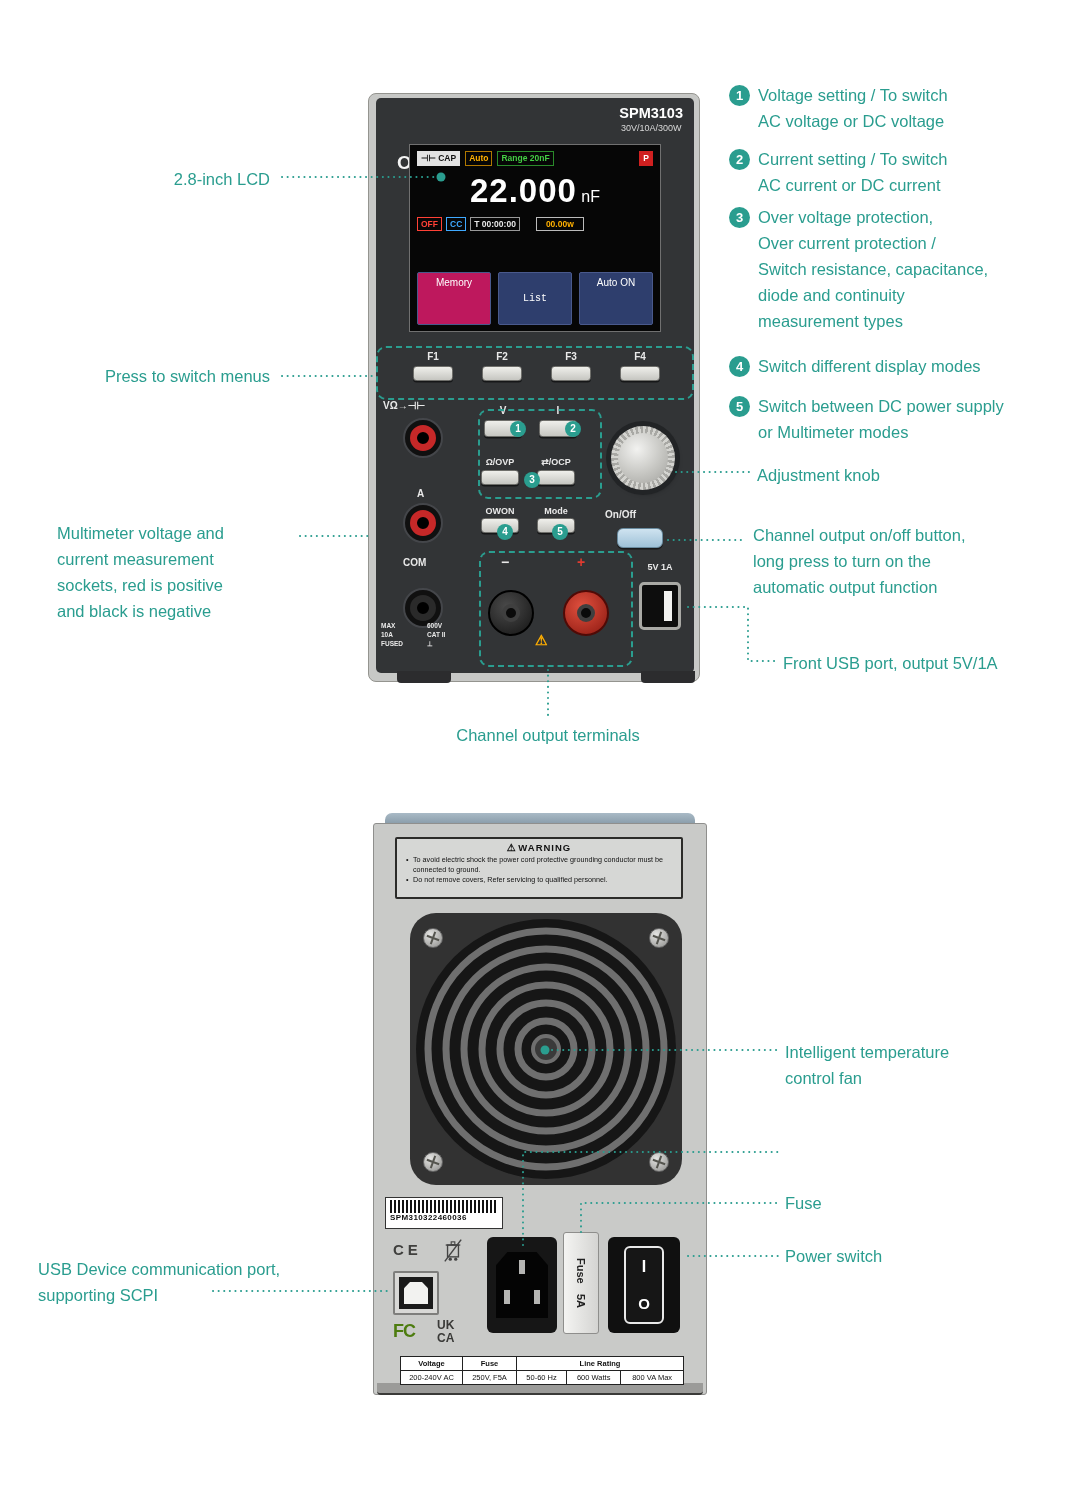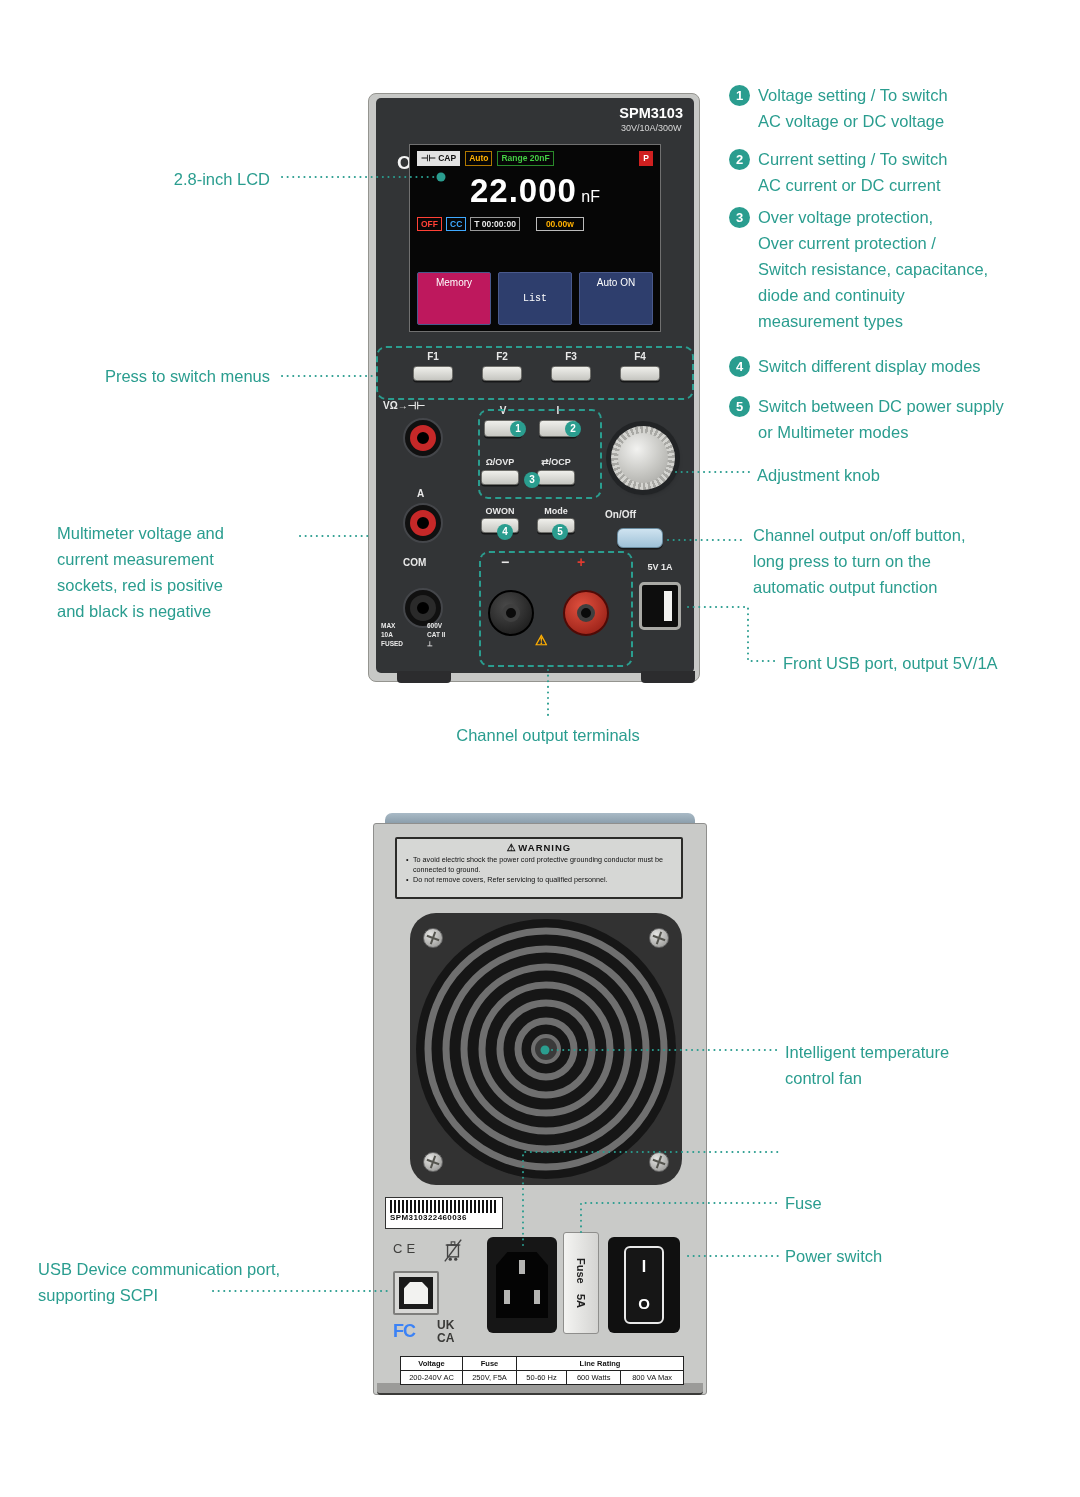--- a/index.html
+++ b/index.html
@@ -192,21 +192,21 @@
     <div class="screw" style="left:50px;top:115px;"></div>
     <div class="screw" style="left:276px;top:115px;"></div>
     <div class="screw" style="left:50px;top:339px;"></div>
     <div class="screw" style="left:276px;top:339px;"></div>
 
     <div class="abs" style="left:12px;top:384px;width:118px;height:32px;background:#fff;border:1px solid #333;">
       <div style="margin:2px 4px 0;height:13px;background:repeating-linear-gradient(90deg,#111 0 2px,#fff 2px 4px);"></div>
       <div style="font-size:8px;font-weight:bold;color:#111;padding-left:4px;letter-spacing:0.4px;">SPM310322460036</div>
     </div>
 
-    <div class="abs" style="left:20px;top:428px;font-size:13px;font-weight:normal;color:#3f3f3d;letter-spacing:4px;">CE</div>
+    <div class="abs" style="left:20px;top:428px;font-size:15px;font-weight:bold;color:#3f3f3d;letter-spacing:4px;">CE</div>
     <svg class="abs" width="20" height="27" viewBox="0 0 22 28" style="left:70px;top:424px;">
       <rect x="5" y="8" width="12" height="13" fill="none" stroke="#444" stroke-width="1.5"></rect>
       <line x1="3" y1="8" x2="19" y2="8" stroke="#444" stroke-width="1.5"></line>
       <rect x="9" y="4.5" width="4" height="3" fill="none" stroke="#444" stroke-width="1.2"></rect>
       <circle cx="8" cy="23.5" r="1.8" fill="#444"></circle>
         <circle cx="14" cy="23.5" r="1.8" fill="#444"></circle>
       <line x1="2" y1="26" x2="20" y2="2" stroke="#444" stroke-width="1.6"></line>
     </svg>
 
     <div class="abs" style="left:20px;top:458px;width:46px;height:44px;background:#d8d8d6;border:2px solid #7e7e7c;border-radius:2px;display:flex;align-items:center;justify-content:center;">
@@ -229,21 +229,21 @@
       </div>
     </div>
 
     <div class="abs" style="left:235px;top:424px;width:72px;height:96px;background:#101010;border-radius:6px;display:flex;align-items:center;justify-content:center;">
       <div style="width:40px;height:78px;background:#161616;border:2px solid #e8e8e8;border-radius:6px;display:flex;flex-direction:column;align-items:center;justify-content:space-around;">
         <span style="color:#fff;font-size:16px;font-weight:bold;">I</span>
         <span style="color:#fff;font-size:15px;font-weight:bold;">O</span>
       </div>
     </div>
 
-    <div class="abs" style="left:20px;top:508px;font-size:18px;font-weight:bold;color:#3b82f6;letter-spacing:-1px;">FC</div>
+    <div class="abs" style="left:20px;top:508px;font-size:18px;font-weight:bold;color:#4d7c0f;letter-spacing:-1px;">FC</div>
     <div class="abs" style="left:64px;top:506px;font-size:12px;font-weight:bold;color:#3a3a38;line-height:13px;">
       <div>UK</div>
       <div>CA</div>
     </div>
 
     <table style="position:absolute;left:27px;top:543px;width:284px;border-collapse:collapse;font-size:7.5px;color:#111;background:#fff;text-align:center;">
       <tbody>
           <tr>
         <td style="border:1px solid #222;width:62px;padding:2px 0;font-weight:bold;">Voltage</td>
         <td style="border:1px solid #222;width:54px;padding:2px 0;font-weight:bold;">Fuse</td>

